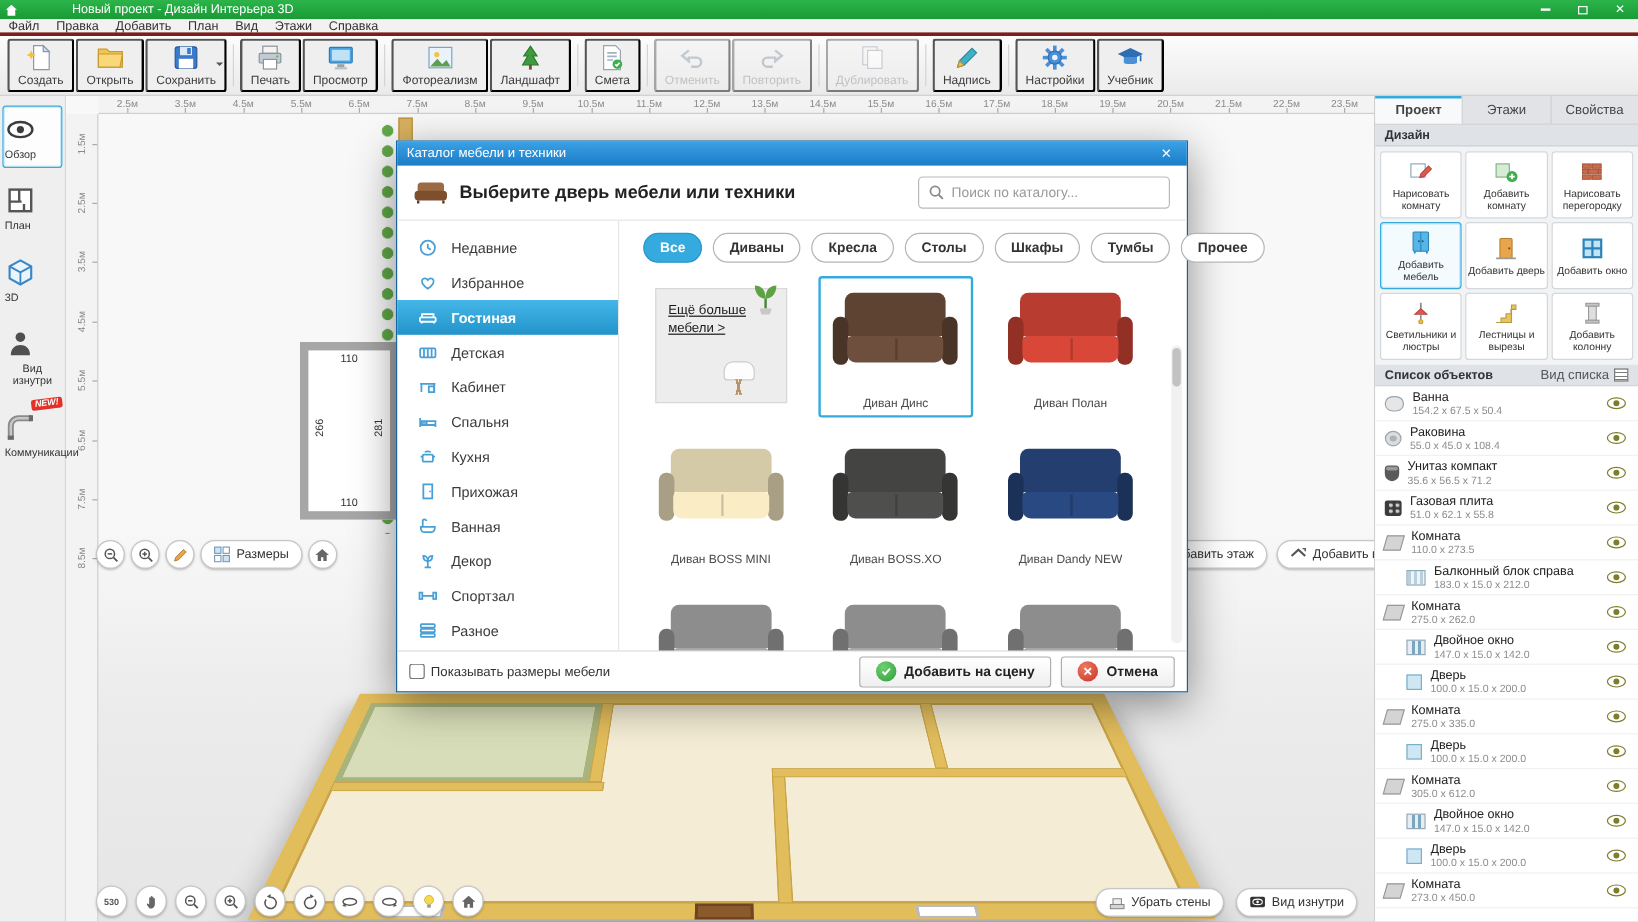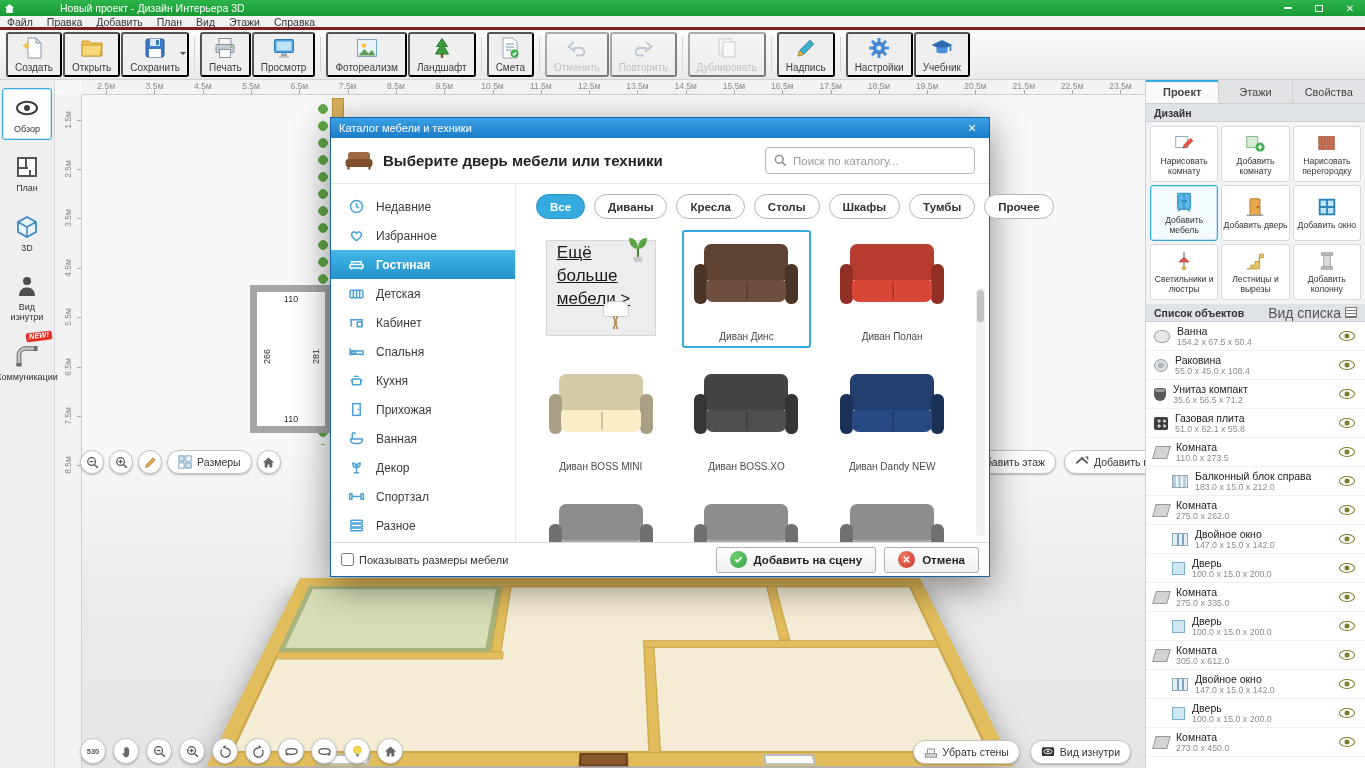--- a/index.html
+++ b/index.html
@@ -22,21 +22,21 @@
   
   .toolbar { position:absolute; left:0; top:30px; width:1365px; height:50px; background:linear-gradient(#fcfcfc,#eaeaea); border-bottom:1px solid #d2d2d2; display:flex; align-items:stretch; padding:2px 6px; gap:1px; z-index:10; }
   .tbtn { display:flex; flex-direction:column; align-items:center; justify-content:center; gap:2px; min-width:46px; padding:2px 7px; font-size:10px; color:#3c3c3c; border-radius:3px; position:relative; white-space:nowrap; }
   .tbtn svg { width:24px; height:24px; }
   .tbtn.disabled { opacity:.48; color:#909090; }
   .tsep { width:1px; background:#d4d4d4; margin:5px 4px; }
   .caret { position:absolute; right:1px; bottom:17px; border:3.5px solid transparent; border-top-color:#555; }
 
   
   .lsidebar { position:absolute; left:0; top:80px; bottom:0; width:55px; background:#efefef; border-right:1px solid #d8d8d8; display:flex; flex-direction:column; align-items:center; padding-top:8px; gap:7px; z-index:5; }
-  .side-item { width:50px; padding:6px 1px 5px; display:flex; flex-direction:column; align-items:center; gap:3px; font-size:9px; color:#333; text-align:center; border:1px solid transparent; border-radius:3px; position:relative; line-height:1.15; }
+  .side-item { width:50px; padding:6px 1px 5px; display:flex; flex-direction:column; align-items:flex-start; gap:3px; font-size:9px; color:#333; text-align:center; border:1px solid transparent; border-radius:3px; position:relative; line-height:1.15; }
   .side-item svg { width:26px; height:26px; }
   .side-item.active { background:#fdfdfd; border-color:#35aadf; box-shadow:inset 0 0 0 1px #c8eafa; }
   .badge-new { position:absolute; top:-5px; right:-1px; background:#e23227; color:#fff; font-size:7.5px; font-weight:bold; font-style:italic; padding:0 3px; border-radius:2px; transform:rotate(-7deg); }
 
   
   .canvas { position:absolute; left:55px; top:80px; width:1090px; height:688px; background:linear-gradient(#f8f8f8 52%,#ebebeb 75%,#e6e6e6); overflow:hidden; }
   .ruler-h { position:absolute; left:27px; top:0; right:0; height:15px; background:#f3f3f3; border-bottom:1px solid #cfcfcf; display:flex; }
   .rt { width:48.3px; flex:none; font-size:8.5px; color:#8a8a8a; text-align:center; line-height:13px; position:relative; }
   .rt::after { content:""; position:absolute; left:50%; bottom:0; width:1px; height:4px; background:#aaa; }
   .ruler-v { position:absolute; left:0; top:15px; width:27px; bottom:0; background:#f3f3f3; border-right:1px solid #cfcfcf; display:flex; flex-direction:column; }
@@ -101,21 +101,21 @@
   .tile { height:118px; border:2px solid transparent; border-radius:3px; display:flex; flex-direction:column; align-items:center; }
   .tile.selected { border-color:#35aadf; }
   .tile-label { font-size:10px; color:#4a4a4a; text-align:center; margin-top:auto; padding-bottom:4px; white-space:nowrap; }
   .sofa { position:relative; width:104px; height:62px; margin-top:12px; --c:#888; }
   .sofa .back { position:absolute; left:10px; right:10px; top:0; height:36px; border-radius:7px 7px 2px 2px; background:var(--c); filter:brightness(1.04); }
   .sofa .seat { position:absolute; left:12px; right:12px; bottom:4px; height:22px; border-radius:4px 4px 7px 7px; background:var(--c); filter:brightness(1.22); }
   .sofa .seat::after { content:""; position:absolute; left:50%; top:2px; bottom:2px; width:2px; background:rgba(0,0,0,.18); }
   .sofa .arm { position:absolute; bottom:2px; width:13px; height:40px; border-radius:6px; background:var(--c); filter:brightness(.82); }
   .sofa .arm.l { left:0; } .sofa .arm.r { right:0; }
   .promo { position:relative; width:110px; height:96px; margin-top:8px; background:#ededed; border:1px solid #d8d8d8; }
-  .promo-label { font-size:17px; color:#1a1a1a; text-decoration:underline; width:78px; margin:1px 0 0 10px; line-height:1.35; }
+  .promo-label { font-size:11px; color:#1a1a1a; text-decoration:underline; width:78px; margin:11px 0 0 10px; line-height:1.35; }
   .promo .plant { position:absolute; right:4px; top:-8px; }
   .promo .chairseat { position:absolute; left:56px; bottom:18px; width:26px; height:16px; background:#fdfdfd; border:1px solid #ccc; border-radius:8px 8px 3px 3px; }
   .promo .chairlegs { position:absolute; left:58px; bottom:6px; width:22px; height:13px; background:linear-gradient(105deg,transparent 44%,#b8946a 44% 52%,transparent 52%),linear-gradient(75deg,transparent 44%,#b8946a 44% 52%,transparent 52%); }
   .m-scroll { position:absolute; right:4px; top:104px; bottom:6px; width:9px; background:#f1f1f1; border-radius:4px; }
   .m-scroll .thumb { position:absolute; left:1px; right:1px; top:2px; height:32px; background:#c2c2c2; border-radius:4px; }
   .m-foot { height:34px; border-top:1px solid #ddd; display:flex; align-items:center; padding:0 10px; gap:8px; flex:none; }
   .foot-check { display:flex; gap:5px; align-items:center; font-size:11px; color:#333; }
   .foot-btn { height:26px; display:flex; align-items:center; gap:7px; border:1px solid #aeaeae; border-radius:3px; padding:0 13px; font-weight:bold; font-size:11.5px; color:#222; background:linear-gradient(#fff,#efefef); font-family:inherit; }
   .foot-btn.add { margin-left:auto; }
   .circ { width:17px; height:17px; border-radius:50%; display:flex; align-items:center; justify-content:center; flex:none; }
@@ -123,21 +123,21 @@
   .circ.red { background:radial-gradient(circle at 35% 30%,#ef7a64,#c93325); }
   .circ svg { width:9px; height:9px; }
 
   
   .rpanel { position:absolute; right:0; top:80px; width:220px; bottom:0; background:#f2f3f5; border-left:1px solid #cfcfcf; display:flex; flex-direction:column; z-index:5; }
   .r-tabs { height:24px; display:flex; background:#e1e3e6; border-bottom:1px solid #cfcfcf; flex:none; }
   .r-tab { flex:1; display:flex; align-items:center; justify-content:center; font-size:11px; color:#444; border-right:1px solid #cfcfcf; }
   .r-tab:last-child { border-right:0; }
   .r-tab.active { background:#f8f9fa; font-weight:bold; box-shadow:inset 0 2px 0 #35aadf; }
   .r-hd { height:18px; background:#dfe3e8; font-size:10.5px; font-weight:bold; color:#333; display:flex; align-items:center; padding:0 8px; border-bottom:1px solid #cdd2d8; flex:none; }
-  .r-hd .right { margin-left:auto; display:flex; align-items:center; gap:4px; font-weight:normal; font-size:14px; color:#555; }
+  .r-hd .right { margin-left:auto; display:flex; align-items:center; gap:4px; font-weight:normal; font-size:11px; color:#555; }
   .dgrid { display:grid; grid-template-columns:repeat(3,1fr); gap:3px; padding:4px; flex:none; }
   .dbtn { background:#fff; border:1px solid #d5d8db; border-radius:3px; height:56px; display:flex; flex-direction:column; align-items:center; justify-content:center; gap:3px; font-size:8.6px; color:#333; text-align:center; line-height:1.15; padding:2px 1px; }
   .dbtn svg { width:22px; height:22px; }
   .dbtn.active { border-color:#35aadf; box-shadow:inset 0 0 0 1px #bfe6f7; background:#f4fbff; }
   .obj-list { flex:1; overflow:hidden; background:#fff; }
   .obj-row { height:29px; display:flex; align-items:center; gap:7px; padding:0 8px; border-bottom:1px solid #f1f1f1; }
   .obj-row.child { padding-left:26px; }
   .obj-text { flex:1; min-width:0; }
   .obj-name { font-size:10.5px; color:#222; white-space:nowrap; overflow:hidden; }
   .obj-dims { font-size:8.8px; color:#8c8c8c; white-space:nowrap; }

